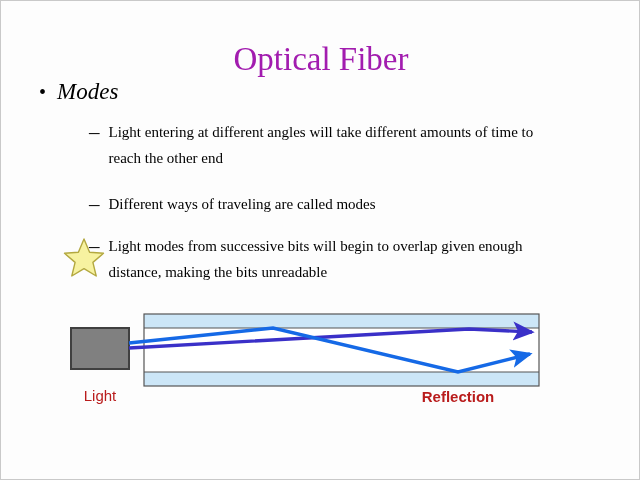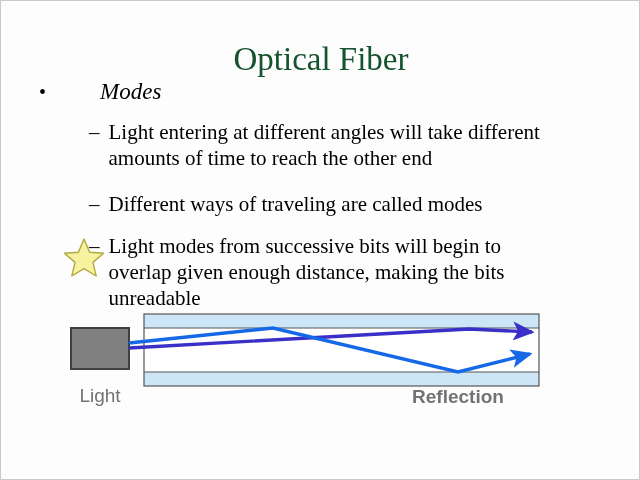--- a/index.html
+++ b/index.html
@@ -23,60 +23,59 @@
   #slide-title {
     position: absolute;
     left: 0;
     top: 40px;
     width: 640px;
     text-align: center;
     font-family: "Liberation Serif", "DejaVu Serif", serif;
     font-size: 33px;
     line-height: 36px;
     letter-spacing: 0px;
-    color: #14532d;
+    color: #a21caf;
     white-space: nowrap;
   }
 
   
   .l1 {
     position: absolute;
     left: 38px;
     top: 78px;
     display: flex;
     align-items: baseline;
     gap: 11px;
   }
   .l1-marker {
     font-size: 20px;
     line-height: 24px;
   }
   .l1-text {
     font-style: italic;
     font-size: 23px;
     line-height: 26px;
-    margin-left: 43px;
   }
 
   
   .l2 {
     position: absolute;
     left: 88px;
     display: flex;
     align-items: flex-start;
     gap: 9px;
     width: 478px;
   }
   .l2-marker {
     font-size: 21px;
     line-height: 26px;
     flex: 0 0 auto;
   }
   .l2-text {
-    font-size: 21px;
+    font-size: 15px;
     line-height: 26px;
     text-align: left;
   }
   #l2-1 { top: 118px; }
   #l2-2 { top: 190px; }
   #l2-3 { top: 232px; }
 
   
   #star {
     position: absolute;
@@ -93,23 +92,23 @@
     top: 0;
     width: 640px;
     height: 480px;
     pointer-events: none;
   }
 
   
   .dlabel {
     position: absolute;
     font-family: "Liberation Sans", "DejaVu Sans", sans-serif;
-    font-size: 19px;
+    font-size: 15px;
     line-height: 18px;
-    color: #737373;
+    color: #b91c1c;
     text-align: center;
   }
   #label-light-source {
     left: 48px;
     top: 386px;
     width: 102px;
   }
   #label-reflection {
     left: 396px;
     top: 387px;

